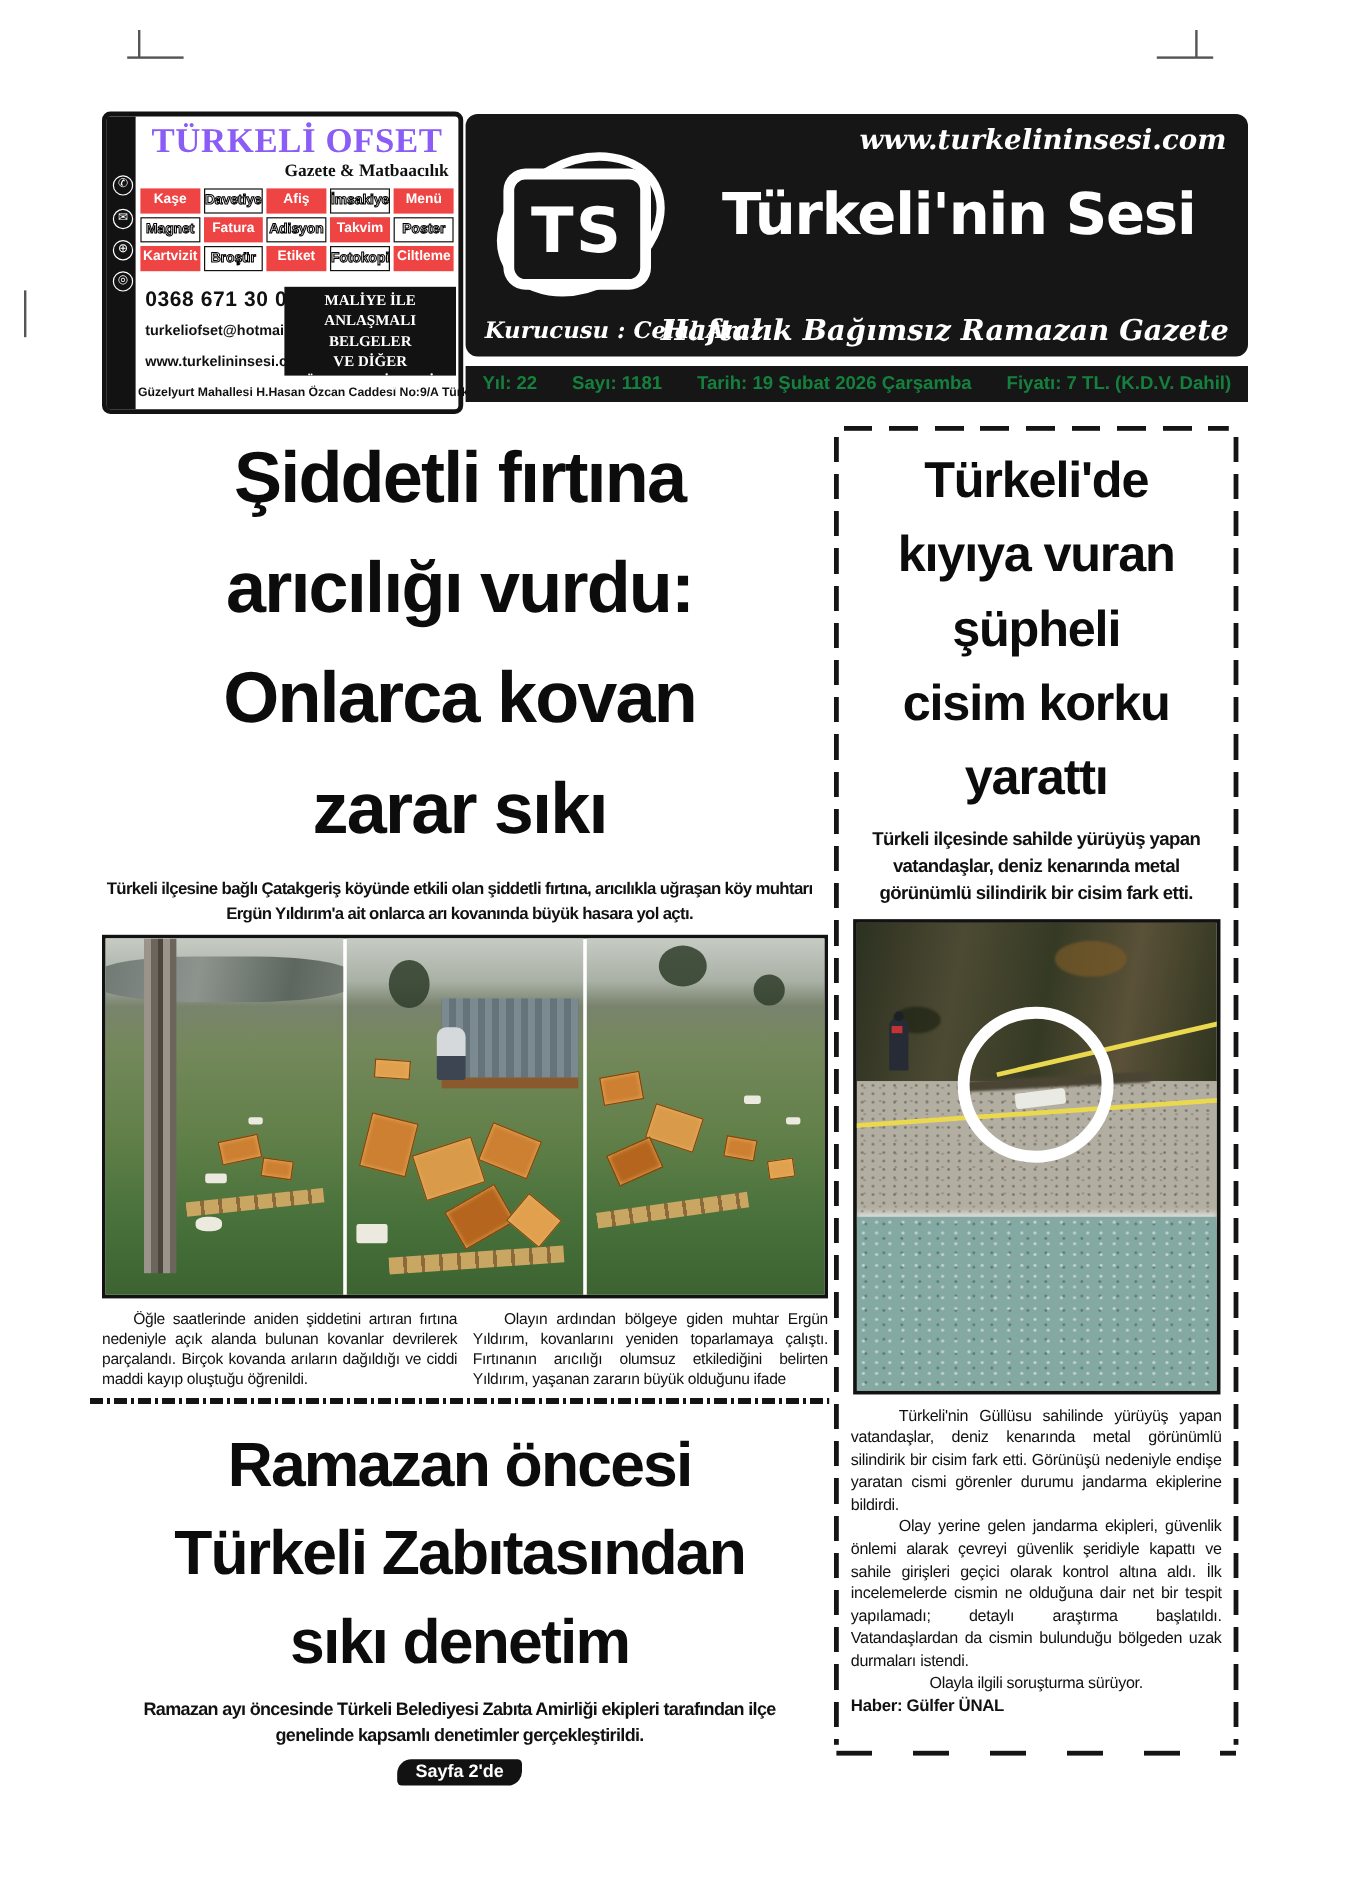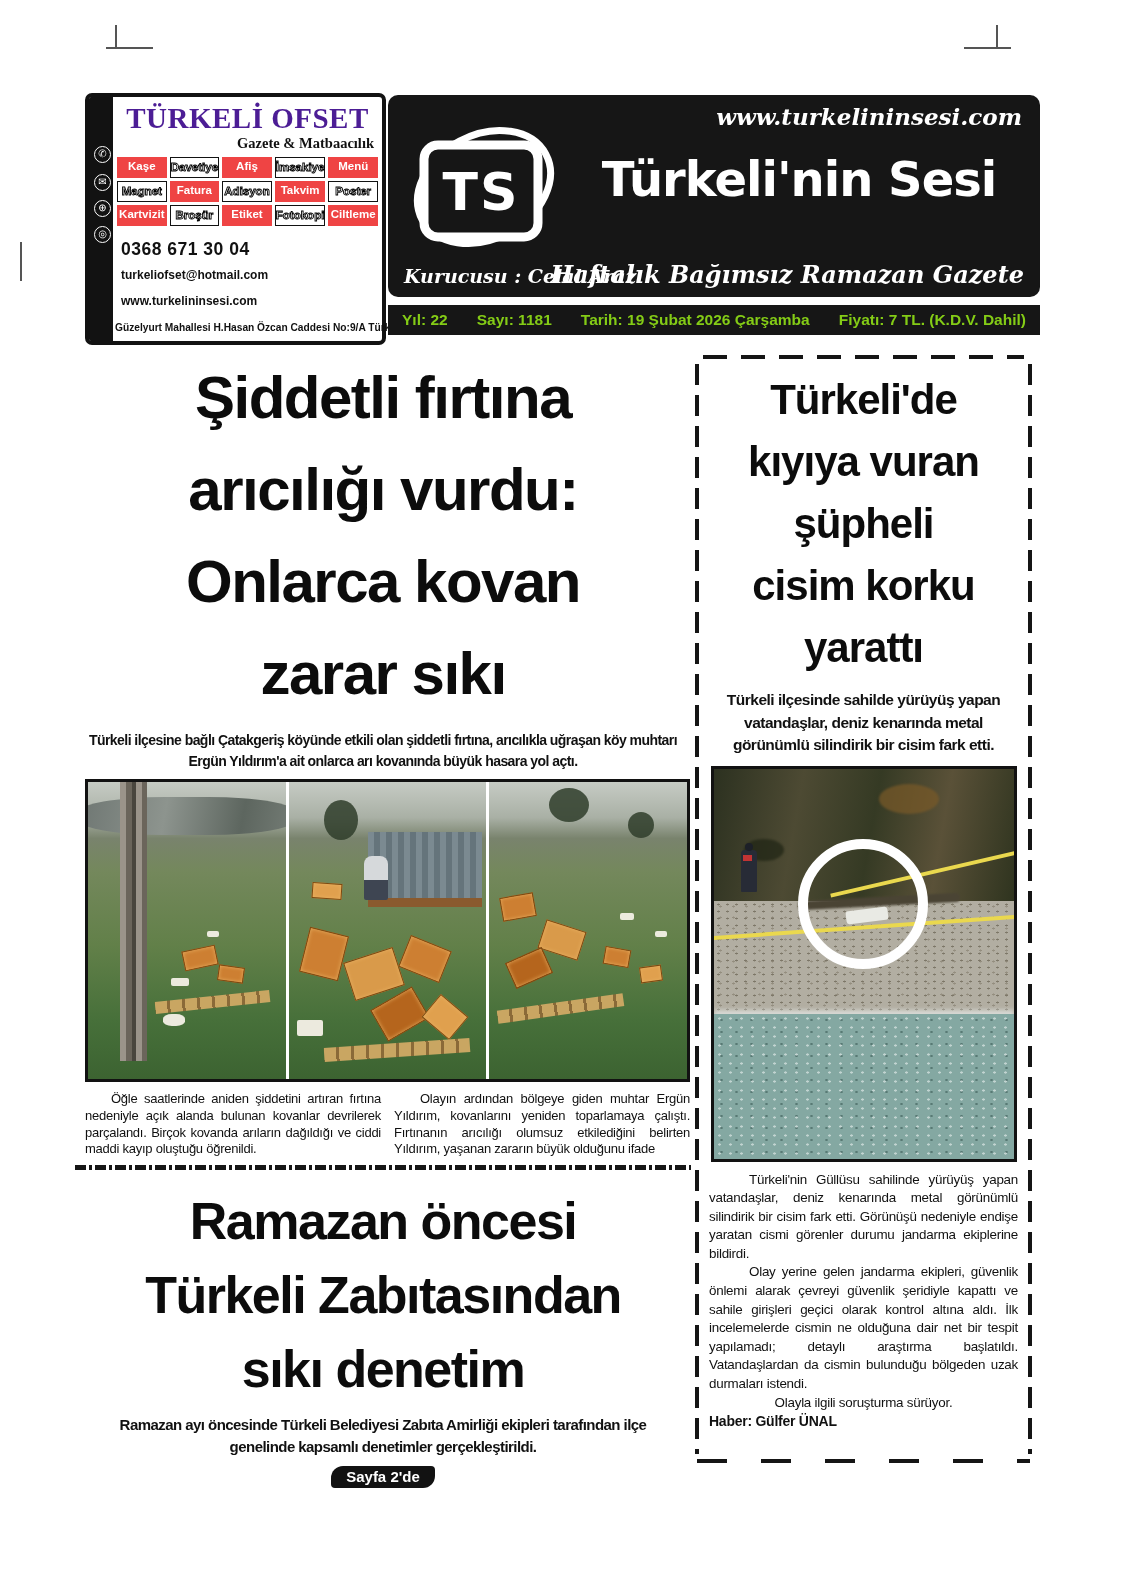--- a/index.html
+++ b/index.html
@@ -23,21 +23,21 @@
   }
   .ad-strip { width:24px; background:#121212; border-radius:2px 0 0 2px; position:relative; }
   .contact-icon {
     position:absolute; left:5px; width:17px; height:17px; border:1.6px solid #fff;
     border-radius:50%; color:#fff; font-size:10px; line-height:14px; text-align:center;
     background:#121212; z-index:3;
   }
   .ci-phone { top:49px; } .ci-mail { top:77px; } .ci-globe { top:103px; } .ci-pin { top:129px; }
   .ad-main { position:relative; flex:1; }
   .ad-title { position:absolute; top:5px; left:0; right:0; text-align:center;
-    font-family:"Liberation Serif", serif; font-weight:bold; font-size:29px; letter-spacing:0.5px; color:#4c1d95; }
+    font-family:"Liberation Serif", serif; font-weight:bold; font-size:29px; letter-spacing:0.5px; color:#8b5cf6; }
   .ad-subtitle { position:absolute; top:38px; right:8px;
     font-family:"Liberation Serif", serif; font-weight:bold; font-size:14.5px; }
   .ad-grid { position:absolute; top:60px; left:4px; right:4px;
     display:grid; grid-template-columns:repeat(5,1fr); gap:3px; }
   .chip { height:21px; line-height:19px; text-align:center; font-weight:bold; font-size:11.5px; }
   .chip-solid   { background:#ef4444; color:#fff; }
   .chip-outline { background:#fff; border:1.6px solid #121212; color:#fff;
                   -webkit-text-stroke:0.9px #000; }
   .ad-phone   { position:absolute; top:142px; left:8px; font-size:17.5px; font-weight:bold; letter-spacing:0.5px; }
   .ad-email   { position:absolute; top:171px; left:8px; font-size:12px; font-weight:bold; }
@@ -61,21 +61,21 @@
     font-family:"DejaVu Sans", sans-serif; font-weight:bold; font-size:48px; letter-spacing:-1px; }
   .mast-founder { position:absolute; left:16px; bottom:10px;
     font-family:"DejaVu Serif", serif; font-style:italic; font-weight:bold; font-size:19px; }
   .mast-slogan { position:absolute; right:16px; bottom:8px;
     font-family:"DejaVu Serif", serif; font-style:italic; font-weight:bold; font-size:24px; }
   .ts-logo { position:absolute; left:14px; top:12px; }
 
   
   .info-bar {
     position:absolute; left:388px; top:305px; width:652px; height:30px;
-    background:#161616; color:#84cc16; display:flex; align-items:center;
+    background:#161616; color:#15803d; display:flex; align-items:center;
     justify-content:space-between; padding:0 14px; font-weight:bold; font-size:15.5px;
   }
 
   
   .left-col { position:absolute; left:75px; top:352px; width:616px; }
   .storm-headline { text-align:center; font-weight:bold; color:#0c0c0c;
     font-size:60px; line-height:92px; letter-spacing:-1.5px; }
   .storm-lead { margin-top:10px; padding:0 2px; text-align:center; font-weight:bold;
     font-size:14px; line-height:21px; letter-spacing:-0.55px; }
   .montage { margin:7px 0 0 10px; width:605px; height:303px; border:3px solid #121212;
@@ -189,20 +189,26 @@
         <div class="chip chip-solid">Kartvizit</div>
         <div class="chip chip-outline">Broşür</div>
         <div class="chip chip-solid">Etiket</div>
         <div class="chip chip-outline">Fotokopi</div>
         <div class="chip chip-solid">Ciltleme</div>
       </div>
       <div class="ad-phone">0368 671 30 04</div>
       <div class="ad-email">turkeliofset@hotmail.com</div>
       <div class="ad-web">www.turkelininsesi.com</div>
       <div class="ad-address">Güzelyurt Mahallesi H.Hasan Özcan Caddesi No:9/A Türkeli/SİNOP</div>
+      <div class="ad-promo">
+        <div>MALİYE İLE</div>
+        <div>ANLAŞMALI BELGELER</div>
+        <div>VE DİĞER</div>
+        <div>TÜM BASKI İŞLERİ...</div>
+      </div>
     </div>
   </div>
 
   <div class="masthead">
     <svg class="ts-logo" width="158" height="168" viewBox="0 0 158 168">
       <ellipse cx="82" cy="80" rx="70" ry="52" fill="none" stroke="#ffffff" stroke-width="7" transform="rotate(-28 82 80)"></ellipse>
       <rect x="22" y="38" width="114" height="92" rx="14" fill="#161616" stroke="#ffffff" stroke-width="9"></rect>
       <text x="79" y="103" text-anchor="middle" font-family="DejaVu Sans, sans-serif" font-size="52" font-weight="bold" fill="#ffffff" letter-spacing="2">TS</text>
     </svg>
     <div class="mast-site">www.turkelininsesi.com</div>

